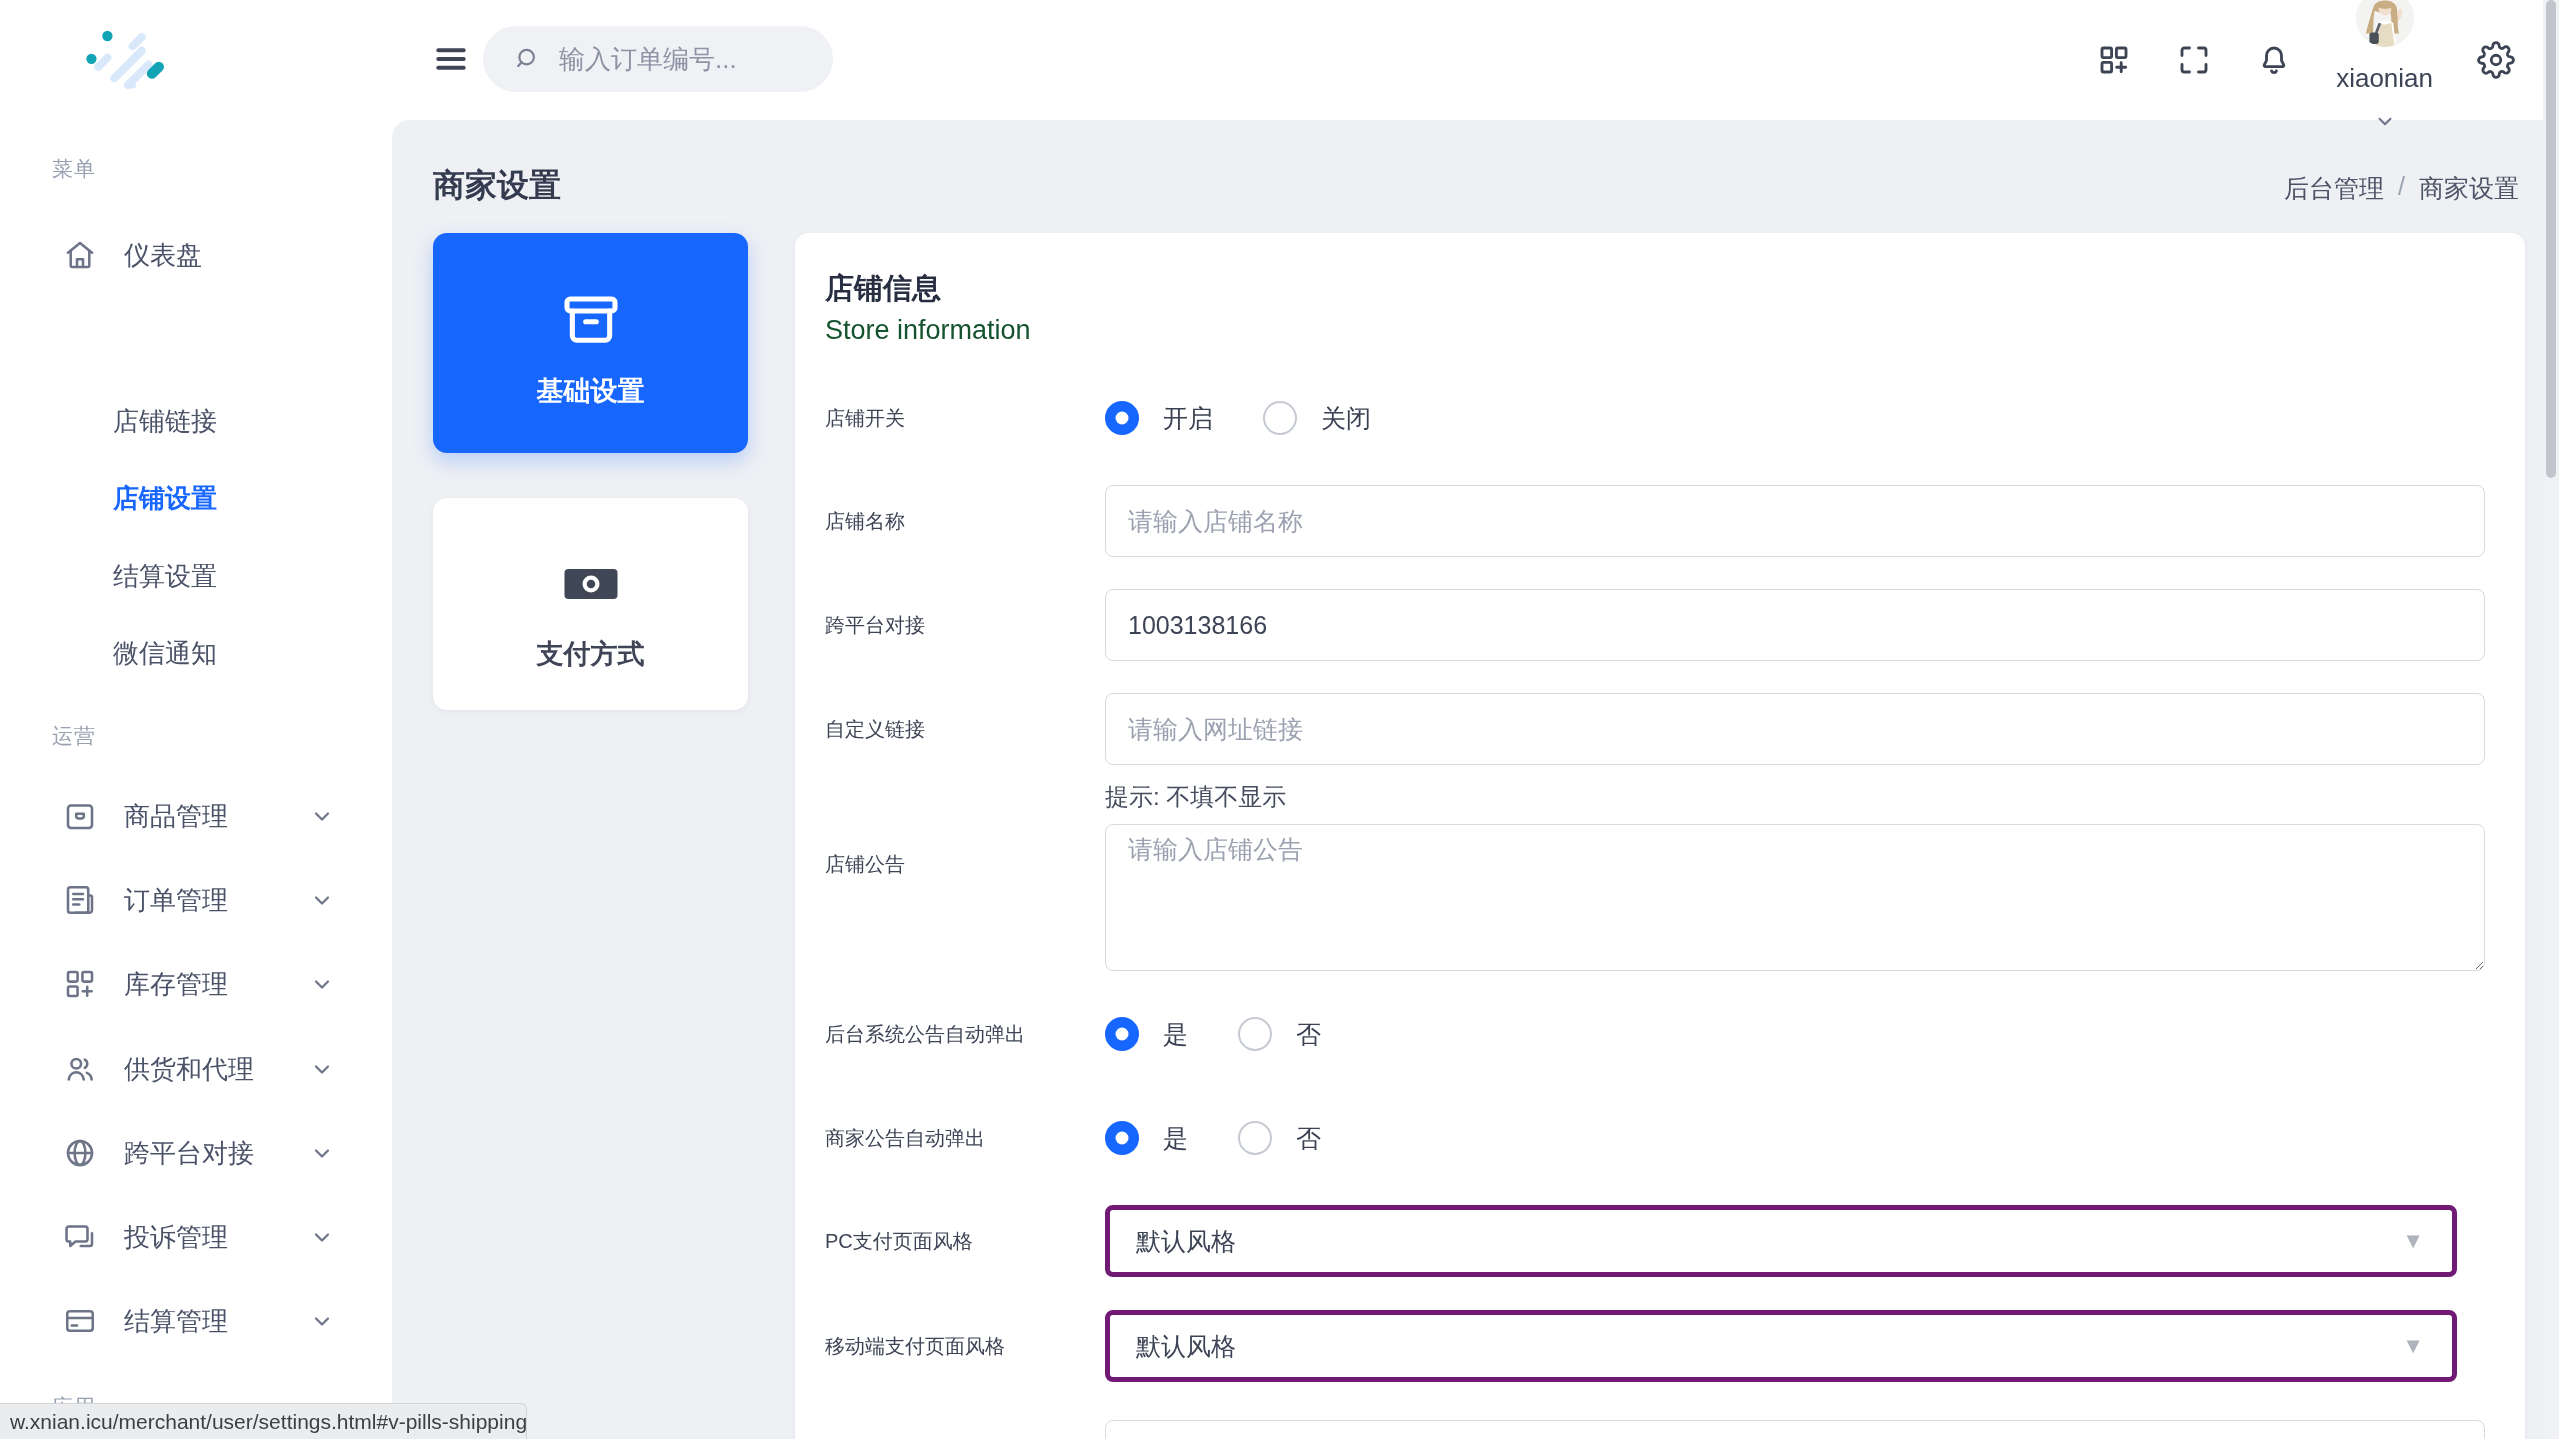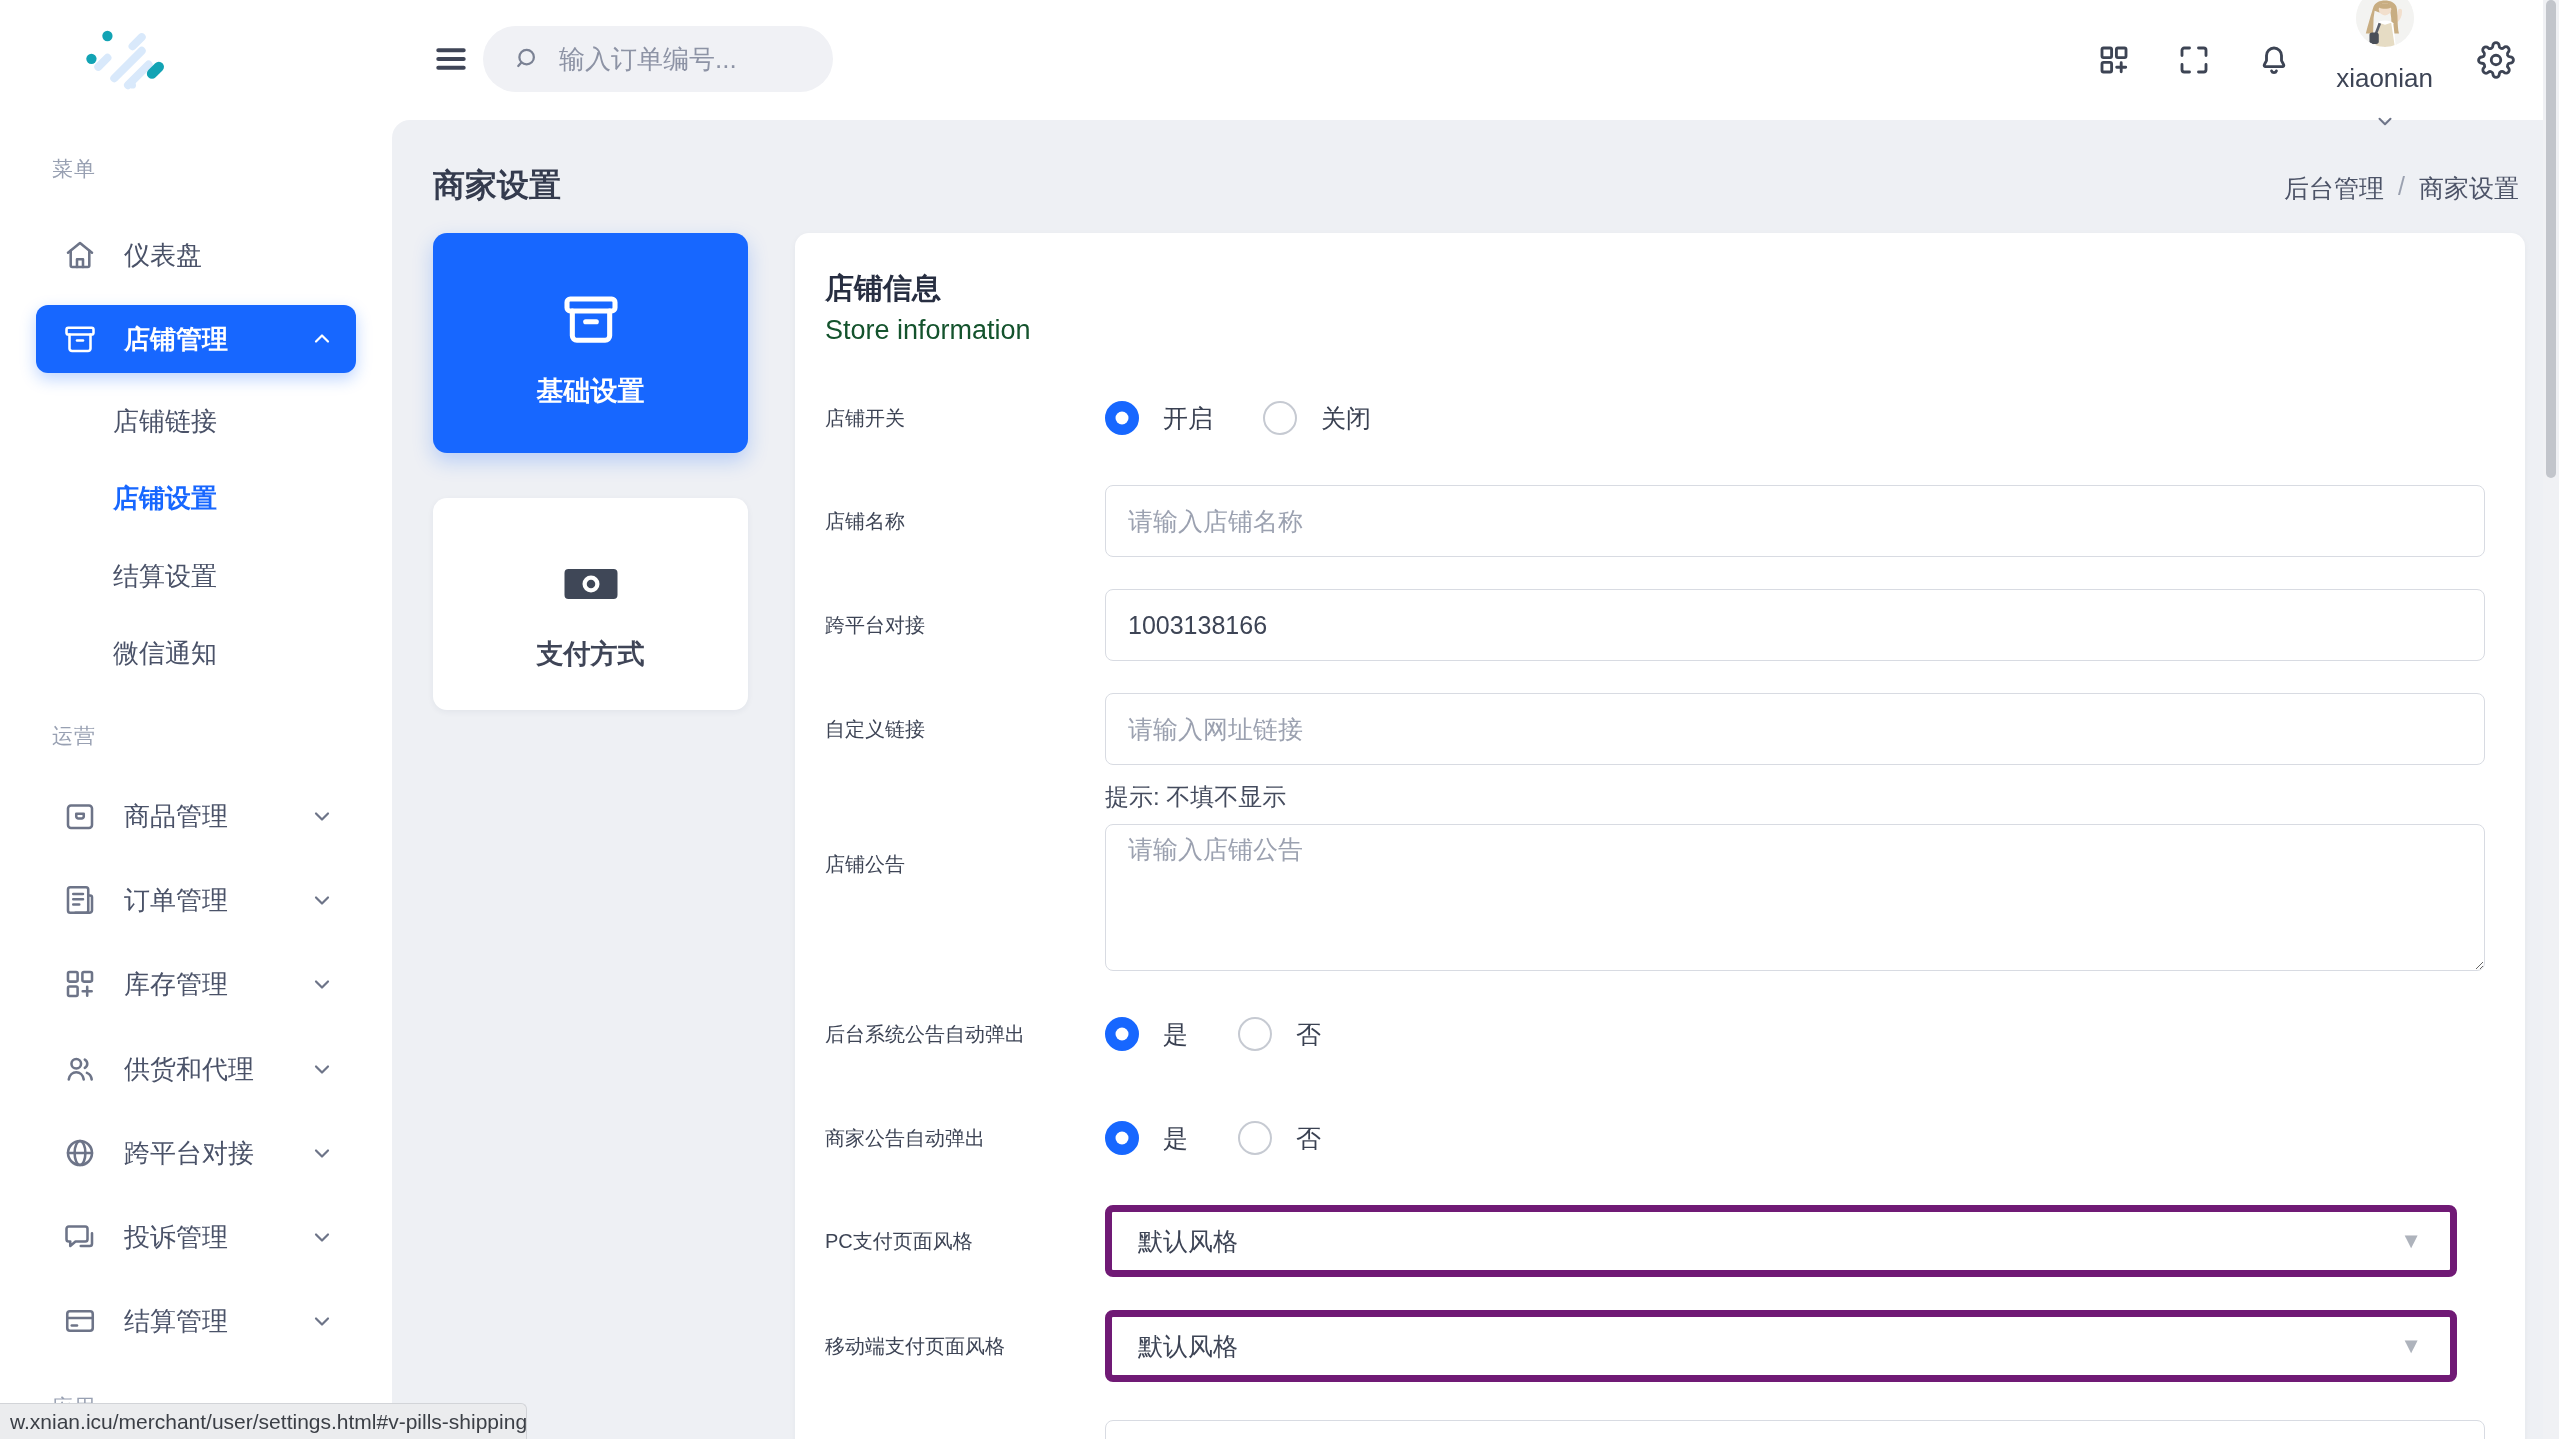--- a/index.html
+++ b/index.html
@@ -62,21 +62,21 @@
   .tinput::placeholder, textarea::placeholder { color:#9ba1b0; }
   textarea.tinput { height:147px; padding-top:8px; resize:vertical; }
   .hint { position:absolute; left:310px; font-size:24px; color:#454c5e; }
 
   .radio-row { display:flex; align-items:center; gap:24px; }
   .radio { width:34px; height:34px; border-radius:50%; background:#fff; border:2px solid #c6cad2; position:relative; cursor:pointer; flex:0 0 auto; }
   .radio.sel { background:#1767ff; border-color:#1767ff; }
   .radio.sel::after { content:""; position:absolute; left:50%; top:50%; width:13px; height:13px; border-radius:50%; background:#fff; transform:translate(-50%,-50%); }
   .radio-lbl { font-size:25px; color:#3a4152; margin-right:26px; }
 
-  .selectbox { width:1352px; height:72px; border:7px solid #701a75; border-radius:8px; background:#fff; display:flex; align-items:center; padding:0 26px; cursor:pointer; position:relative; }
+  .selectbox { width:1352px; height:72px; border:5px solid #701a75; border-radius:8px; background:#fff; display:flex; align-items:center; padding:0 26px; cursor:pointer; position:relative; }
   .selectbox .sel-val { font-size:25px; color:#3d4455; }
   .selectbox .tri { position:absolute; right:28px; color:#aeb3bc; font-size:22px; }
 
   .partial-input { position:absolute; left:310px; top:1187px; width:1380px; height:72px; border:1px solid #d8dbe2; border-radius:8px; background:#fff; }
 
   
   .scrollbar { position:absolute; right:0; top:0; width:16px; height:1439px; background:#f0f1f4; z-index:9; }
   .scroll-thumb { position:absolute; left:3px; top:0; width:10px; height:478px; border-radius:5px; background:#c2c5cb; }
   .statusbar { position:absolute; left:0; bottom:0; width:527px; height:36px; background:#ebecee; border:1px solid #d2d4d8; border-left:0; border-bottom:0; border-top-right-radius:6px; display:flex; align-items:center; padding-left:10px; z-index:10; }
   .statusbar span { font-size:21px; color:#3b3f46; white-space:nowrap; }
@@ -106,35 +106,20 @@
     <span class="s-icn">
       <svg viewBox="0 0 24 24" width="36" height="36" fill="none" stroke="currentColor" stroke-width="1.7" stroke-linecap="round" stroke-linejoin="round">
         <path d="M4 10.5L12 4l8 6.5"></path>
           <path d="M5.8 9.2V19a1 1 0 0 0 1 1h10.4a1 1 0 0 0 1-1V9.2"></path>
           <path d="M10 20v-5.2h4V20"></path>
       </svg>
     </span>
     <span class="s-lbl">仪表盘</span>
   </div>
 
-  <div class="side-item active" style="top:305px">
-    <span class="s-icn">
-      <svg viewBox="0 0 24 24" width="36" height="36" fill="none" stroke="currentColor" stroke-width="1.7" stroke-linecap="round" stroke-linejoin="round">
-        <rect x="3" y="4.5" width="18" height="4.5" rx="1.2"></rect>
-          <path d="M5 9v9.3A1.7 1.7 0 0 0 6.7 20h10.6a1.7 1.7 0 0 0 1.7-1.7V9"></path>
-          <path d="M10 13h4"></path>
-      </svg>
-    </span>
-    <span class="s-lbl">店铺管理</span>
-    <span class="s-chev">
-      <svg viewBox="0 0 24 24" width="24" height="24" fill="none" stroke="currentColor" stroke-width="2.2" stroke-linecap="round" stroke-linejoin="round">
-          <path d="M6 14.5l6-6 6 6"></path>
-        </svg>
-    </span>
-  </div>
 
   <div class="side-sub" style="top:393px">
       <span>店铺链接</span>
     </div>
   <div class="side-sub current" style="top:470px">
       <span>店铺设置</span>
     </div>
   <div class="side-sub" style="top:548px">
       <span>结算设置</span>
     </div>

